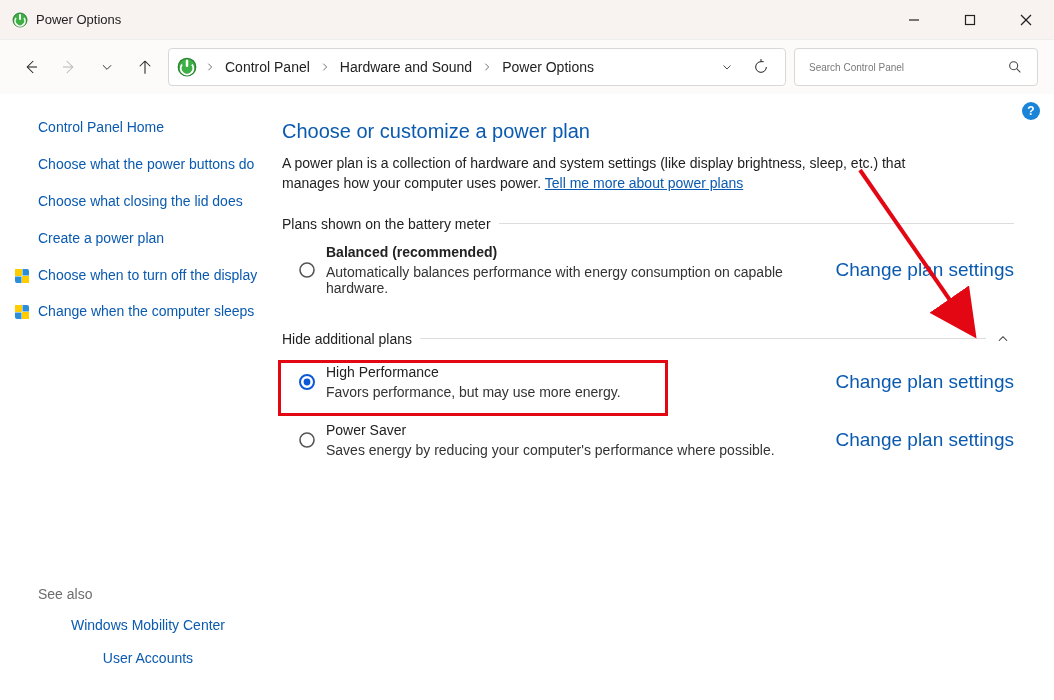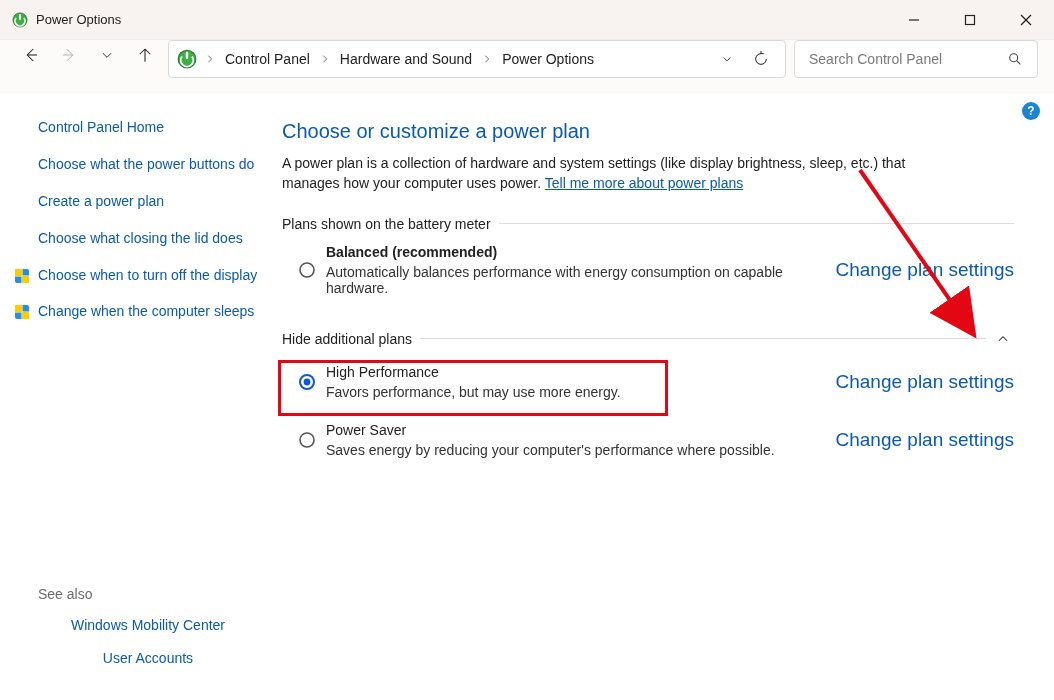--- a/index.html
+++ b/index.html
@@ -6,31 +6,31 @@
     body { font-family: "Segoe UI", Arial, sans-serif; font-size: 13.5px; color: #000; background: #fff; width: 1054px; height: 700px; overflow: hidden; position: relative; }
 
     
     .titlebar { height: 40px; display: flex; align-items: center; background: #f8f3f1; border-bottom: 1px solid #eee; }
     .titlebar .app-icon { width: 16px; height: 16px; margin-left: 12px; margin-right: 8px; }
     .titlebar .app-title { font-size: 13px; color: #222; }
     .titlebar .spacer { flex: 1; }
     .titlebar .win-btn { width: 56px; height: 40px; display: flex; align-items: center; justify-content: center; }
 
     
-    .navbar { height: 54px; display: flex; align-items: flex-start; padding: 0 16px; gap: 8px; background: #fdfbfa; }
+    .navbar { height: 54px; display: flex; align-items: center; padding: 0 16px; gap: 8px; background: #fdfbfa; }
     .nav-icon-btn { width: 30px; height: 30px; display: flex; align-items: center; justify-content: center; color: #2a2a2a; }
     .nav-icon-btn.disabled { color: #b9b9b9; }
     .address-bar { flex: 1; height: 38px; border: 1px solid #d8d8d8; border-radius: 4px; display: flex; align-items: center; padding: 0 6px 0 8px; gap: 2px; background: #fff; }
     .address-bar .seg { color: #222; padding: 4px 6px; font-size: 14px; white-space: nowrap; }
     .address-bar .chev { color: #555; padding: 0 2px; }
     .address-bar .end-group { margin-left: auto; display: flex; align-items: center; }
     .address-bar .refresh { padding: 4px 10px; color: #222; }
     .address-bar .history-chev { padding: 4px 10px; color: #222; }
     .search-box { width: 244px; height: 38px; border: 1px solid #d8d8d8; border-radius: 4px; display: flex; align-items: center; padding: 0 14px; font-size: 14px; color: #888; background:#fff; }
-    .search-box input { border: none; outline: none; flex: 1; font-size: 14px; color: #a16207; background: transparent; }
+    .search-box input { border: none; outline: none; flex: 1; font-size: 10px; color: #a16207; background: transparent; }
     .search-box input::placeholder { color: #7a7a7a; }
 
     
     .content { display: flex; height: 606px; position: relative; }
     .sidebar { width: 270px; padding: 24px 0 0 38px; font-size: 14px; }
     .sidebar a { color: #0a5ab0; text-decoration: none; display: block; line-height: 1.35; }
     .sidebar .link-item { margin-bottom: 18px; padding-right: 12px; }
     .sidebar .link-item.with-icon { position: relative; margin-left: 0; }
     .sidebar .small-icon { position: absolute; left: -24px; top: 2px; width: 16px; height: 16px; }
     .sidebar-bottom { position: absolute; left: 38px; bottom: 18px; width: 220px; }
@@ -173,24 +173,24 @@
 <div class="content">
 
   <div class="sidebar">
     <div class="link-item">
         <a>Control Panel Home</a>
       </div>
     <div class="link-item">
         <a>Choose what the power buttons do</a>
       </div>
     <div class="link-item">
+        <a>Choose what closing the lid does</a>
+      </div>
+    <div class="link-item">
         <a>Create a power plan</a>
-      </div>
-    <div class="link-item">
-        <a>Choose what closing the lid does</a>
       </div>
     <div class="link-item with-icon">
       <svg class="small-icon icon-svg" viewBox="0 0 16 16">
         <rect x="1" y="1" width="14" height="14" rx="2" fill="#2b8ed6"></rect>
           <path d="M8 1 L8 15 M1 8 L15 8" stroke="#fff" stroke-width="1"></path>
           <rect x="1" y="1" width="7" height="7" fill="#ffcc00"></rect>
           <rect x="8" y="8" width="7" height="7" fill="#ffcc00"></rect>
       </svg>
       <a>Choose when to turn off the display</a>
     </div>

